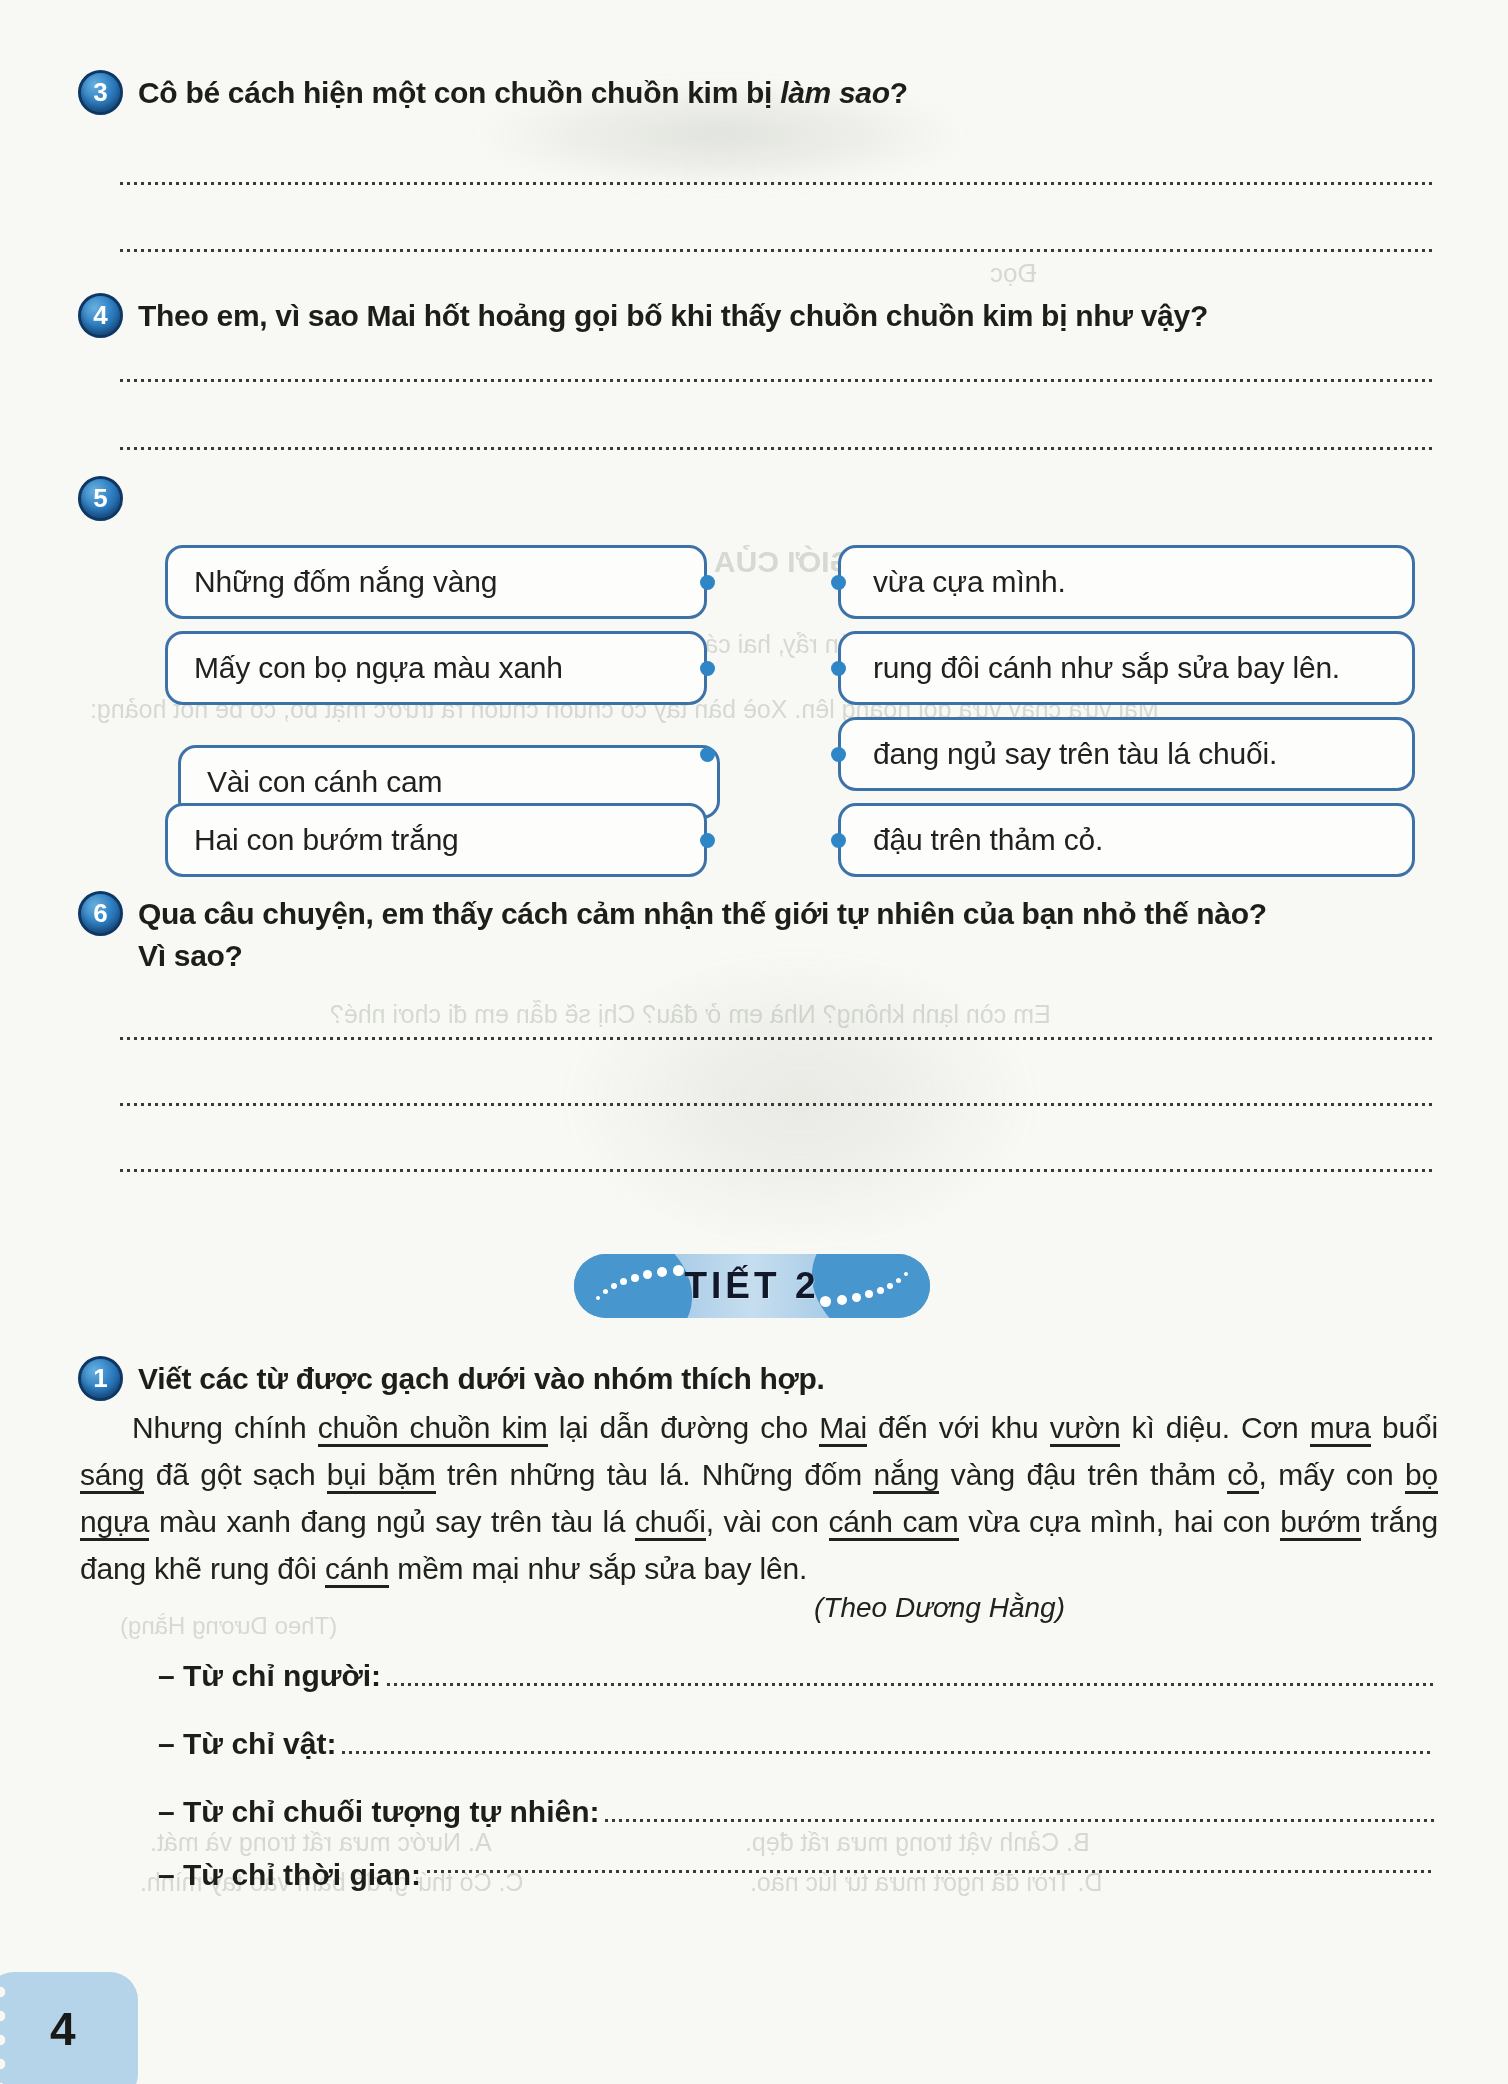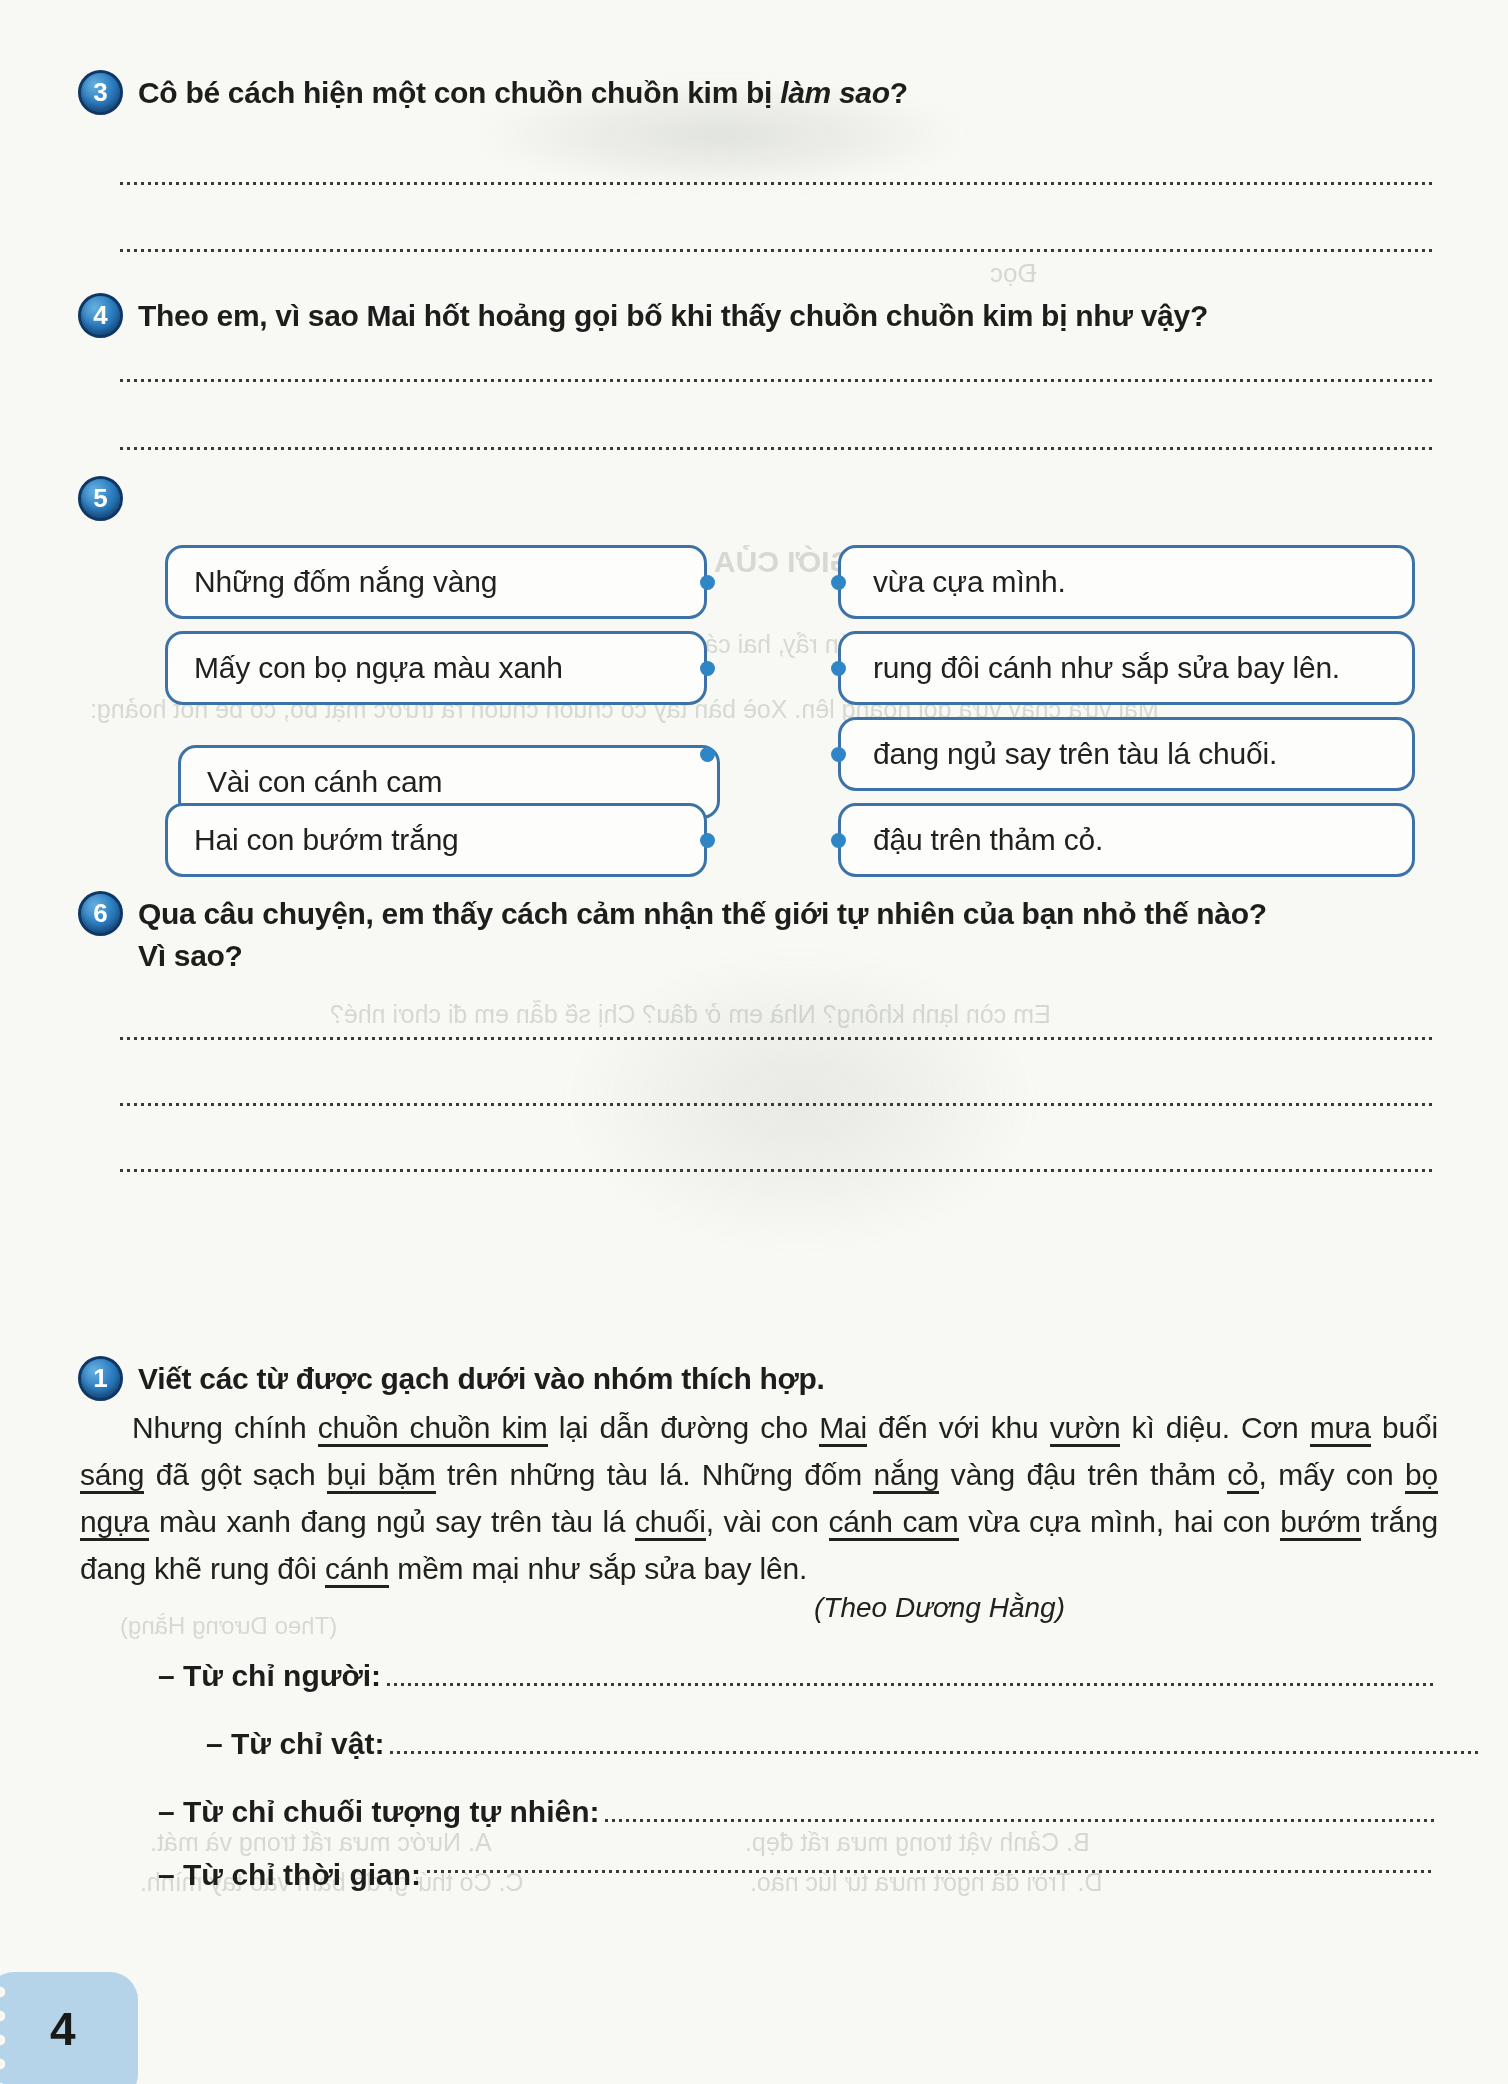--- a/index.html
+++ b/index.html
@@ -128,35 +128,56 @@
     </div>
 
   <div class="qrow" style="top:891px">
     <div class="qnum">6</div>
     <div class="qtext"><span>Qua câu chuyện, em thấy cách cảm nhận thế giới tự nhiên của bạn nhỏ thế nào?</span><br><span>Vì sao?</span></div>
   </div>
   <div class="dots" style="top:1036px"></div>
   <div class="dots" style="top:1102px"></div>
   <div class="dots" style="top:1168px"></div>
 
+  <div class="banner">
+    <div class="cap l"></div>
+    <div class="cap r"></div>
+    <i class="dot" style="left: 22px; top: 42px; width: 4px; height: 4px;"></i>
+      <i class="dot" style="left: 29px; top: 35px; width: 5px; height: 5px;"></i>
+      <i class="dot" style="left: 37px; top: 29px; width: 6px; height: 6px;"></i>
+      <i class="dot" style="left: 46px; top: 24px; width: 7px; height: 7px;"></i>
+      <i class="dot" style="left: 57px; top: 20px; width: 8px; height: 8px;"></i>
+      <i class="dot" style="left: 69px; top: 16px; width: 9px; height: 9px;"></i>
+      <i class="dot" style="left: 83px; top: 13px; width: 10px; height: 10px;"></i>
+      <i class="dot" style="left: 99px; top: 11px; width: 11px; height: 11px;"></i>
+      <i class="dot" style="left: 330px; top: 18px; width: 4px; height: 4px;"></i>
+      <i class="dot" style="left: 322px; top: 24px; width: 5px; height: 5px;"></i>
+      <i class="dot" style="left: 313px; top: 29px; width: 6px; height: 6px;"></i>
+      <i class="dot" style="left: 303px; top: 33px; width: 7px; height: 7px;"></i>
+      <i class="dot" style="left: 291px; top: 36px; width: 8px; height: 8px;"></i>
+      <i class="dot" style="left: 278px; top: 39px; width: 9px; height: 9px;"></i>
+      <i class="dot" style="left: 263px; top: 41px; width: 10px; height: 10px;"></i>
+      <i class="dot" style="left: 246px; top: 42px; width: 11px; height: 11px;"></i>
+      <span class="lbl">TIẾT 2</span>
+  </div>
 
   <div class="qrow" style="top:1356px">
     <div class="qnum">1</div>
     <div class="qtext">Viết các từ được gạch dưới vào nhóm thích hợp.</div>
   </div>
 
   <div class="passage"><span>Nhưng chính </span><span class="u">chuồn chuồn kim</span><span> lại dẫn đường cho </span><span class="u">Mai</span><span> đến với khu </span><span class="u">vườn</span><span> kì diệu. Cơn </span><span class="u">mưa</span><span> buổi </span><span class="u">sáng</span><span> đã gột sạch </span><span class="u">bụi bặm</span><span> trên những tàu lá. Những đốm </span><span class="u">nắng</span><span> vàng đậu trên thảm </span><span class="u">cỏ</span><span>, mấy con </span><span class="u">bọ ngựa</span><span> màu xanh đang ngủ say trên tàu lá </span><span class="u">chuối</span><span>, vài con </span><span class="u">cánh cam</span><span> vừa cựa mình, hai con </span><span class="u">bướm</span><span> trắng đang khẽ rung đôi </span><span class="u">cánh</span><span> mềm mại như sắp sửa bay lên.</span></div>
   <div class="attribution">(Theo Dương Hằng)</div>
 
   <div>
       <div class="wg-row" style="top: 1648px;">
         <span class="lab">– Từ chỉ người:</span>
         <div class="fill"></div>
       </div>
-      <div class="wg-row" style="top: 1716px; margin-left: 48px;">
+      <div class="wg-row" style="top: 1716px;">
         <span class="lab">– Từ chỉ vật:</span>
         <div class="fill"></div>
       </div>
       <div class="wg-row" style="top: 1784px;">
         <span class="lab">– Từ chỉ chuối tượng tự nhiên:</span>
         <div class="fill"></div>
       </div>
       <div class="wg-row" style="top: 1852px; align-items: center;">
         <span class="lab">– Từ chỉ thời gian:</span>
         <div class="fill"></div>

